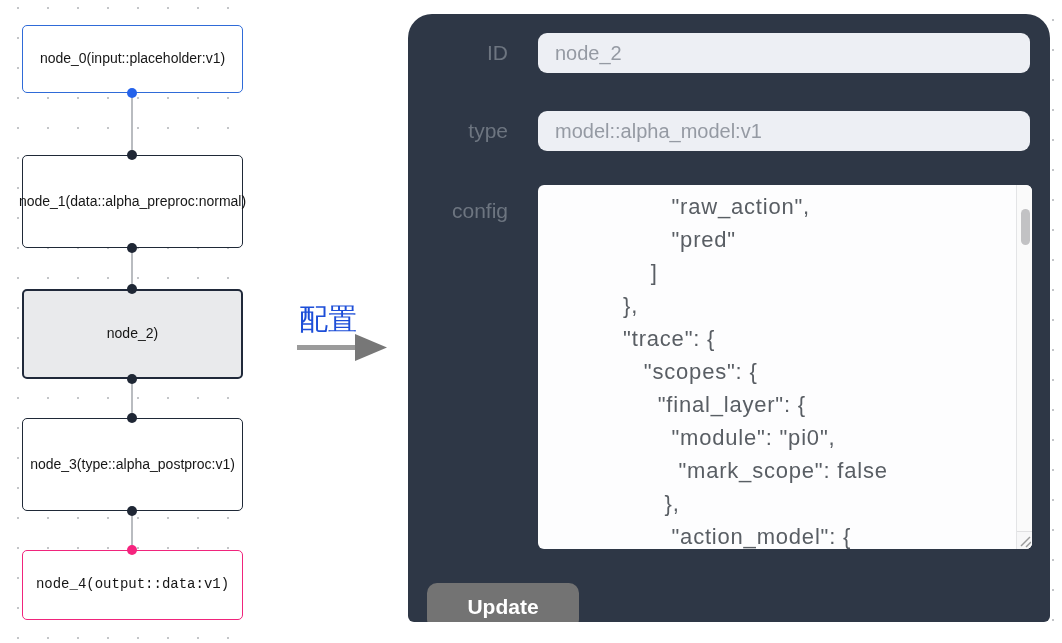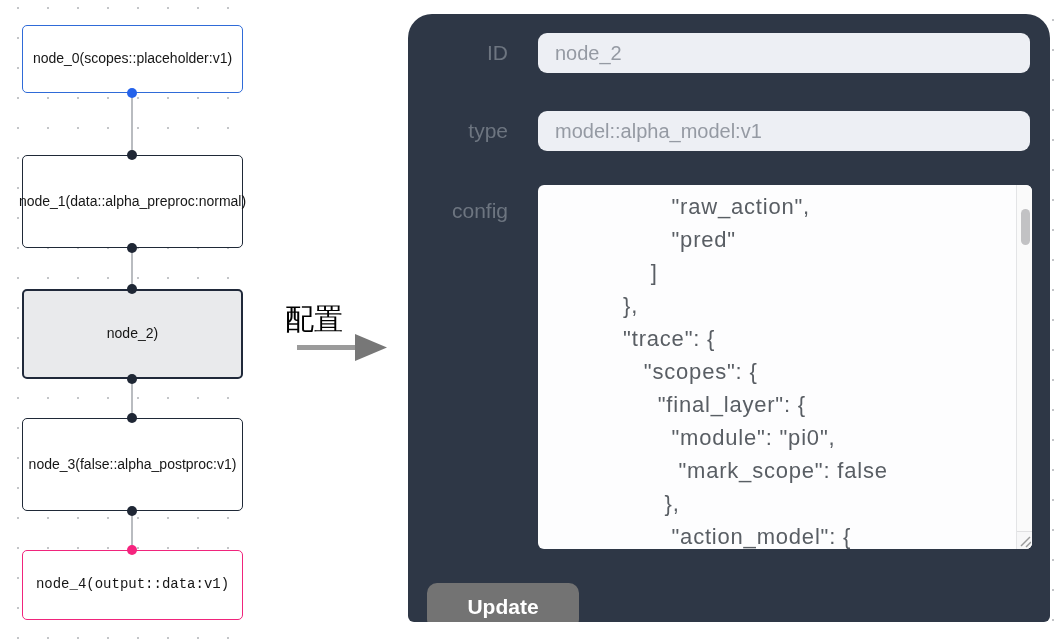--- a/index.html
+++ b/index.html
@@ -14,21 +14,21 @@
         justify-content:center;align-items:center;text-align:center;
         font-size:14px;line-height:19.5px;color:#161616;}
   .node-blue{border-color:#2f6bd8;}
   .node-pink{border-color:#f0247c;font-family:Liberation Mono, monospace;}
   .node-selected{background:#e9eaec;border-width:2.5px;border-color:#20293a;}
   .edge{position:absolute;left:131px;width:2px;background:#b9bcc0;}
   .dot{position:absolute;left:127px;width:10px;height:10px;border-radius:50%;background:#1f2735;}
   .dot-blue{background:#2563eb;}
   .dot-pink{background:#f5247e;}
   
-  #transfer-label{position:absolute;left:285px;top:300px;width:90px;font-size:29px;color:#000000;}
+  #transfer-label{position:absolute;left:299px;top:300px;width:90px;font-size:29px;color:#1d4ed8;}
   #transfer-arrow{position:absolute;left:295px;top:332px;}
   
   #canvas-right{position:absolute;left:396px;top:0;width:666px;height:632px;background-position:12px 5px;}
   #panel{position:absolute;left:408px;top:14px;width:642px;height:608px;background:#2e3746;
          border-radius:24px 24px 6px 6px;overflow:hidden;}
   .field-label{position:absolute;left:0;width:100px;height:28px;line-height:28px;
                text-align:right;font-size:21px;color:#6d7580;}
   .field{position:absolute;left:130px;width:492px;height:40px;background:#edeff4;border-radius:9px;
          font-size:20px;color:#959aa3;line-height:40px;padding-left:17px;box-sizing:border-box;
          white-space:nowrap;overflow:hidden;}
@@ -51,37 +51,37 @@
 </style>
 </head>
 <body>
 
 <div id="stage">
 
   <div id="canvas-left" class="dots">
 
     <div class="node node-blue" style="top:25px;height:68px;">
       <div>node_0</div>
-      <div>(scopes::placeholder:v1)</div>
+      <div>(input::placeholder:v1)</div>
     </div>
 
     <div class="node" style="top:155px;height:93px;">
       <div>node_1</div>
       <div>(data::alpha_preproc:n</div>
       <div>ormal)</div>
     </div>
 
     <div class="node node-selected" style="top:289px;height:90px;">
       <div>node_2</div>
       <div>)</div>
     </div>
 
     <div class="node" style="top:418px;height:93px;">
       <div>node_3</div>
-      <div>(false::alpha_postproc:</div>
+      <div>(type::alpha_postproc:</div>
       <div>v1)</div>
     </div>
 
     <div class="node node-pink" style="top:550px;height:70px;">
       <div>node_4</div>
       <div>(output::data:v1)</div>
     </div>
 
     <div class="edge" style="top:93px;height:62px;"></div>
     <div class="edge" style="top:248px;height:41px;"></div>

